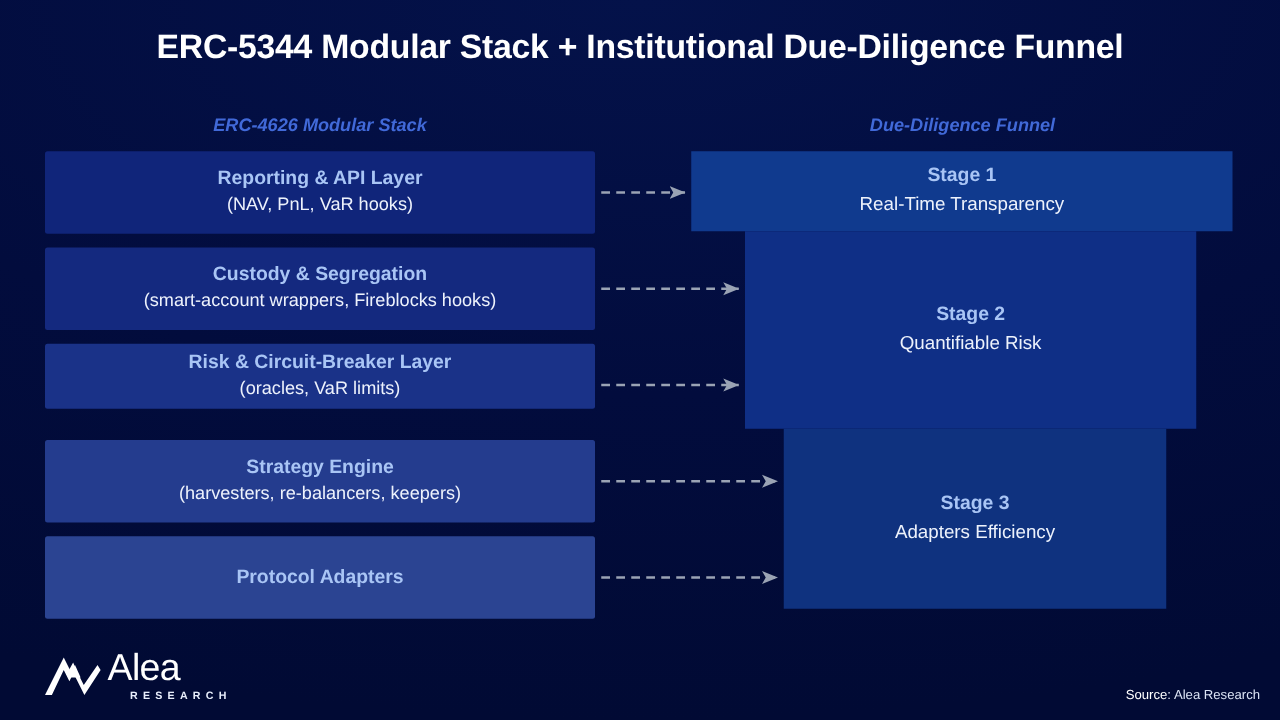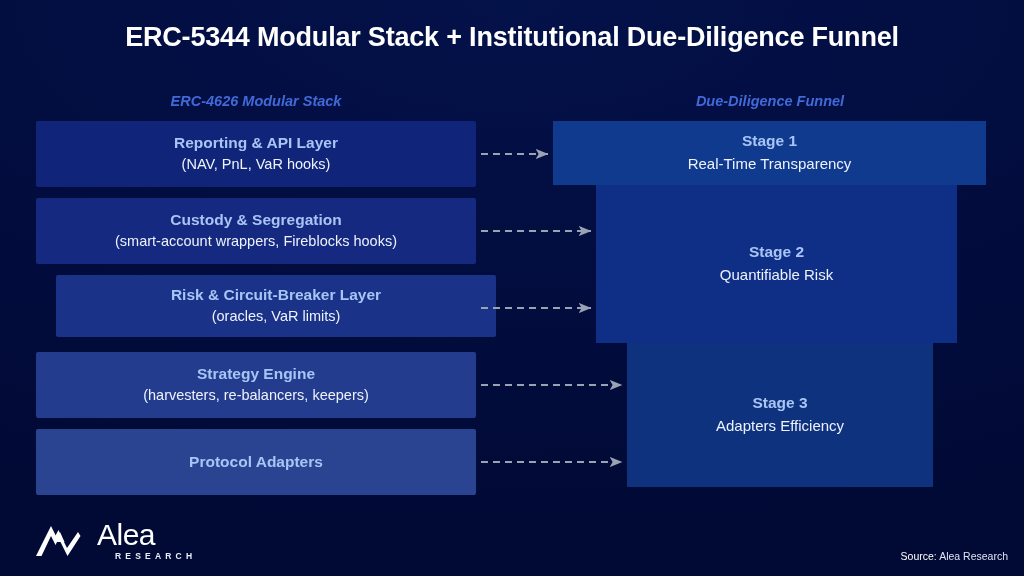--- a/index.html
+++ b/index.html
@@ -110,21 +110,21 @@
     pointer-events: none;
   }
 
   
   .logo {
     position: absolute;
     left: 34px;
     bottom: 14px;
     display: flex;
     align-items: center;
-    gap: 15px;
+    gap: 4px;
   }
   .logo-word {
     display: flex;
     flex-direction: column;
     line-height: 1;
   }
   .logo-name {
     font-size: 30px;
     font-weight: normal;
     color: #ffffff;
@@ -162,21 +162,21 @@
   <div class="stack-card" style="top: 121px; height: 66px; background: rgb(16, 37, 122);">
     <div class="card-title">Reporting &amp; API Layer</div>
     <div class="card-sub">(NAV, PnL, VaR hooks)</div>
   </div>
 
   <div class="stack-card" style="top: 198px; height: 66px; background: rgb(20, 41, 127);">
     <div class="card-title">Custody &amp; Segregation</div>
     <div class="card-sub">(smart-account wrappers, Fireblocks hooks)</div>
   </div>
 
-  <div class="stack-card" style="top: 275px; height: 62px; background: rgb(26, 50, 136); margin-left: 20px;">
+  <div class="stack-card" style="top: 275px; height: 52px; background: rgb(26, 50, 136);">
     <div class="card-title">Risk &amp; Circuit-Breaker Layer</div>
     <div class="card-sub">(oracles, VaR limits)</div>
   </div>
 
   <div class="stack-card" style="top: 352px; height: 66px; background: rgb(36, 60, 142);">
     <div class="card-title">Strategy Engine</div>
     <div class="card-sub">(harvesters, re-balancers, keepers)</div>
   </div>
 
   <div class="stack-card" style="top: 429px; height: 66px; background: rgb(43, 68, 146);">

